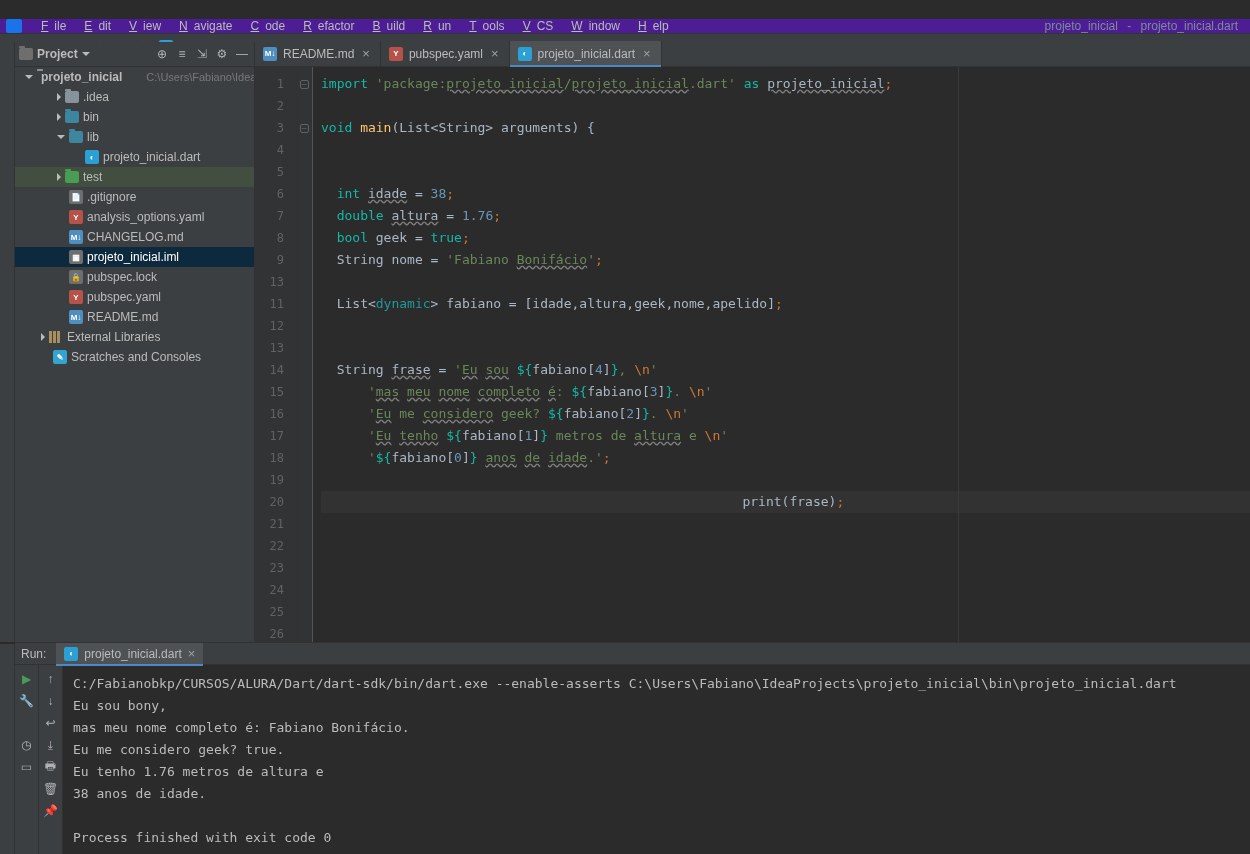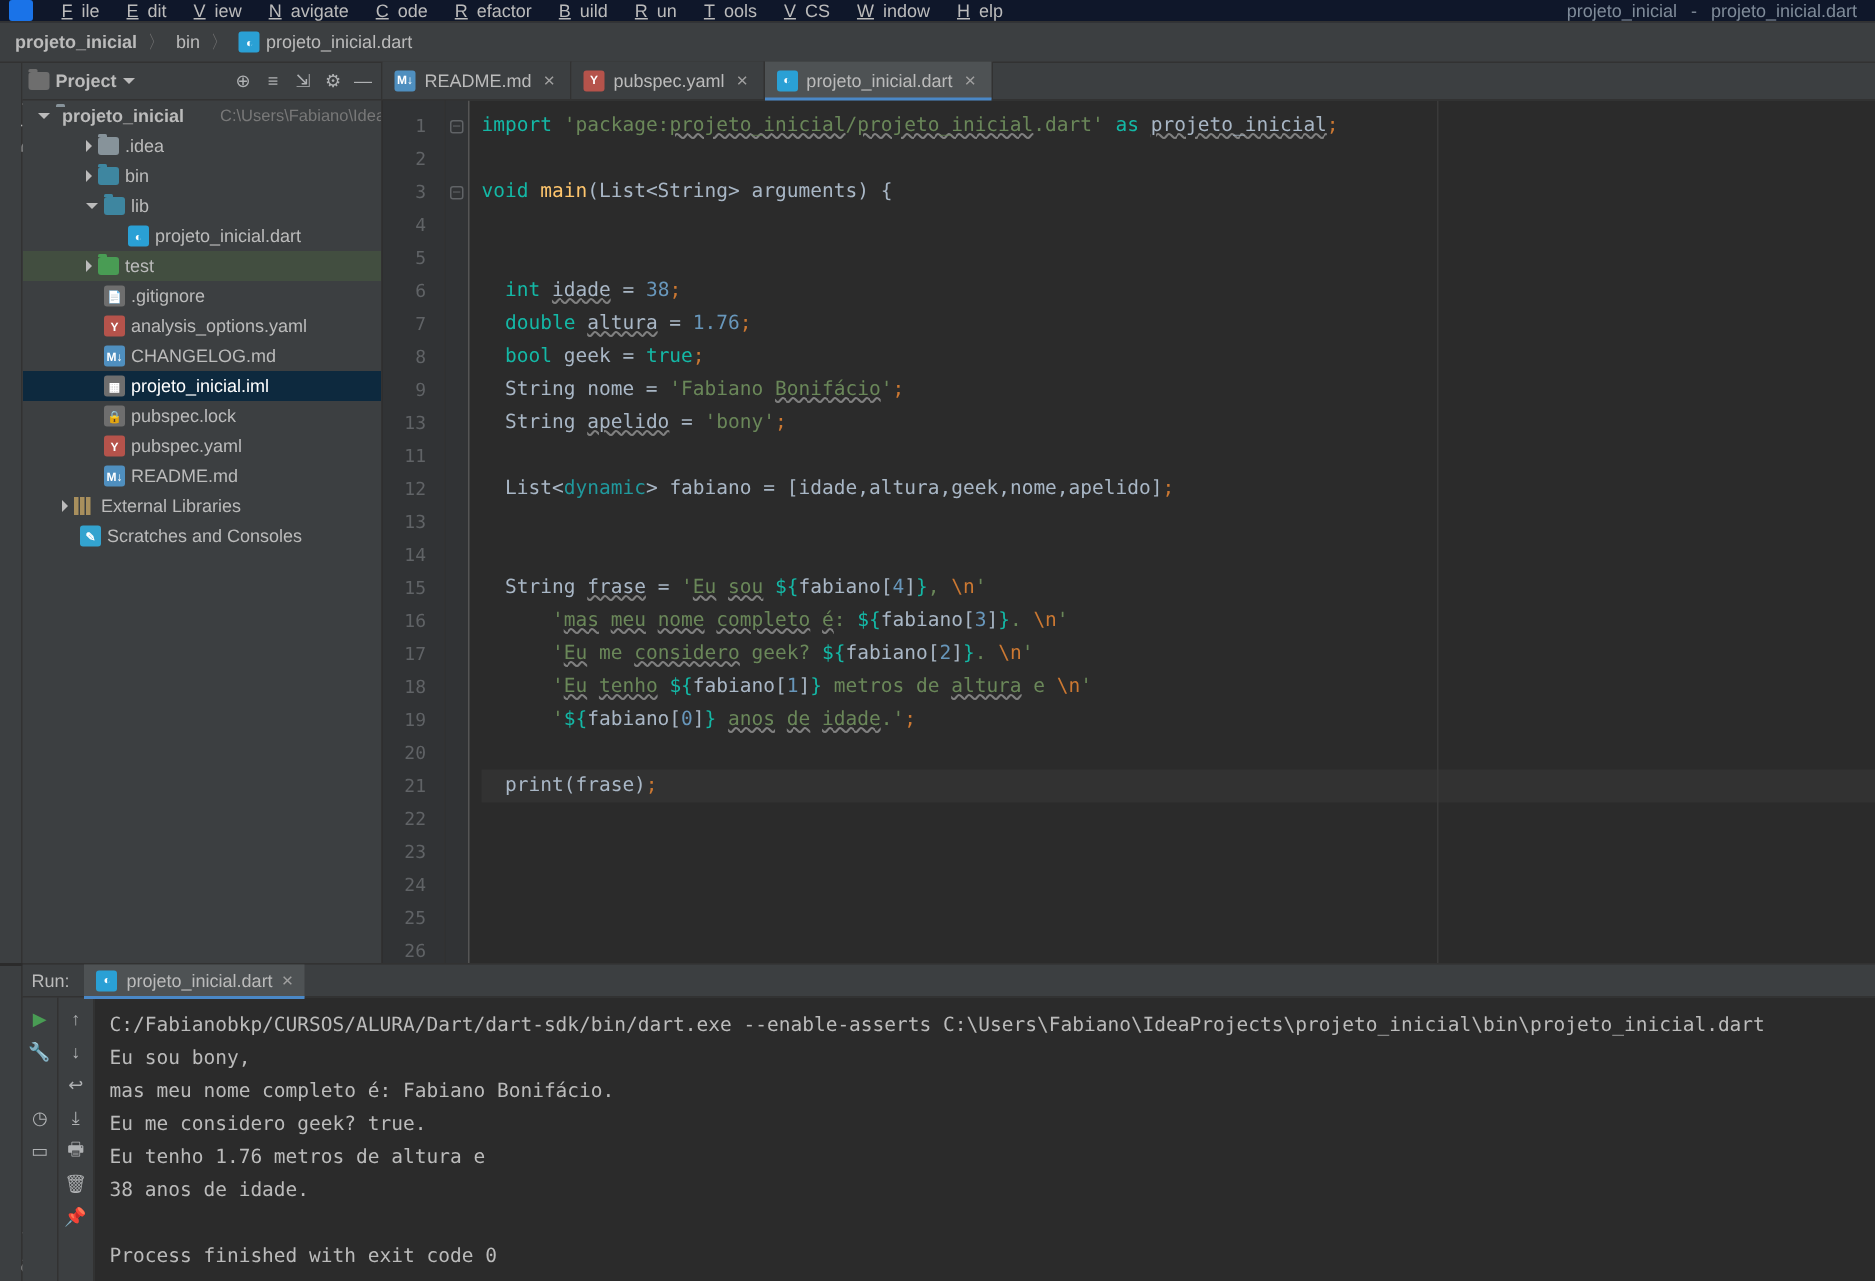--- a/index.html
+++ b/index.html
@@ -1,18 +1,18 @@
 <!DOCTYPE html>
 <html><head>
 <meta charset="utf-8">
 <style>
 * { margin:0; padding:0; box-sizing:border-box; }
 body { width:1250px; height:854px; background:#2b2b2b; color:#a9b7c6; font-family:"Segoe UI",sans-serif; font-size:12px; overflow:hidden; position:relative; }
 
-.menubar { height:15px; background:#0f172a; display:flex; align-items:center; padding:0 6px; color:#bbb; gap:1px; border-bottom:1px solid #323232; }
+.menubar { height:15px; background:#4c1d95; display:flex; align-items:center; padding:0 6px; color:#bbb; gap:1px; border-bottom:1px solid #323232;margin-top:19px; }
 .menubar .logo { width:16px; height:14px; background:#1a73e8; border-radius:2px; margin-right:6px; }
 .menubar span { padding:0 6px; cursor:pointer; }
 .menubar .crumb { margin-left:auto; color:#7f8b99; }
 .menubar .u { text-decoration:underline; }
 
 .breadcrumbs { height:27px; background:#3c3f41; display:flex; align-items:center; padding:0 6px; border-bottom:1px solid #323232; color:#bbb; }
 .breadcrumbs .crumb { display:flex; align-items:center; gap:4px; padding:0 4px; }
 .breadcrumbs .sep { color:#6e6e6e; padding:0 3px;}
 .fileicon { width:14px; height:14px; border-radius:2px; display:inline-flex; align-items:center; justify-content:center; font-size:8px; font-weight:bold; color:#fff; }
 .fi-dart { background:#2aa0d5; }
@@ -55,21 +55,21 @@
 .editor-tab.active::after { content:''; position:absolute; bottom:-1px; left:0; right:0; height:2px; background:#4a88c7;}
 .editor-tab .close { color:#a0a0a0; font-size:13px; padding:0 2px;}
 .code-area { flex:1; display:flex; overflow:hidden; position:relative;}
 .gutter { width:42px; background:#313335; border-right:1px solid #323232; padding-top:6px;}
 .gutter .ln { height:22px; line-height:22px; text-align:right; padding-right:12px; color:#606366; font-family:Consolas,monospace; font-size:12px;}
 .gutter-marks { width:16px; background:#313335; border-right:1px solid #555; padding-top:6px;}
 .gutter-marks .mark { height:22px; display:flex; align-items:center; justify-content:center; color:#606366; font-size:10px;}
 .gutter-marks .foldminus { color:#606366; border:1px solid #606366; width:9px; height:9px; line-height:7px; text-align:center; border-radius:2px;}
 .code { flex:1; padding:6px 0 0 8px; font-family:Consolas,monospace; font-size:13px; line-height:22px; position:relative;}
 .code .line { height:22px; white-space:pre;}
-.code .line.current { background:#323232;}
+.code .line.current { background:#323232;text-align:center;}
 .rightmargin { position:absolute; top:0; bottom:0; left:645px; width:1px; background:#3a3a3a;}
 
 .kw { color:#14b8a6; }
 .str { color:#6a8759; }
 .num { color:#6897bb; }
 .fn { color:#ffc66d; }
 .var { color:#a9b7c6; }
 .sem { color:#cc7832; }
 .under { text-decoration:underline; text-decoration-color:#808080; text-decoration-style:wavy;}
 .esc { color:#cc7832; }
@@ -319,21 +319,20 @@
         <div class="rightmargin"></div>
       <div class="line"><span class="kw">import</span> <span class="str">'package:<span class="under">projeto_inicial</span>/<span class="under">projeto_inicial</span>.dart'</span> <span class="kw">as</span> <span class="under hlimp">projeto_inicial</span><span class="sem">;</span></div>
           <div class="line">&nbsp;</div>
           <div class="line"><span class="kw">void</span> <span class="fn">main</span>(List&lt;String&gt; arguments) {</div>
           <div class="line">&nbsp;</div>
           <div class="line">&nbsp;</div>
           <div class="line">  <span class="kw">int</span> <span class="under">idade</span> = <span class="num">38</span><span class="sem">;</span></div>
           <div class="line">  <span class="kw">double</span> <span class="under">altura</span> = <span class="num">1.76</span><span class="sem">;</span></div>
           <div class="line">  <span class="kw">bool</span> geek = <span class="kw">true</span><span class="sem">;</span></div>
           <div class="line">  String nome = <span class="str">'Fabiano <span class="under">Bonifácio</span>'</span><span class="sem">;</span></div>
-          <div class="line">  String <span class="under">apelido</span> = <span class="str">'bony'</span><span class="sem">;</span></div>
           <div class="line">&nbsp;</div>
           <div class="line">  List&lt;<span class="dyn">dynamic</span>&gt; <span class="var">fabiano</span> = [<span class="var">idade</span>,<span class="var">altura</span>,<span class="var">geek</span>,<span class="var">nome</span>,<span class="var">apelido</span>]<span class="sem">;</span></div>
           <div class="line">&nbsp;</div>
           <div class="line">&nbsp;</div>
           <div class="line">  String <span class="under">frase</span> = <span class="str">'<span class="under">Eu</span> <span class="under">sou</span> </span><span class="kw">${</span>fabiano[<span class="num">4</span>]<span class="kw">}</span><span class="str">, <span class="esc">\n</span>'</span></div>
           <div class="line">      <span class="str">'<span class="under">mas</span> <span class="under">meu</span> <span class="under">nome</span> <span class="under">completo</span> <span class="under">é</span>: </span><span class="kw">${</span>fabiano[<span class="num">3</span>]<span class="kw">}</span><span class="str">. <span class="esc">\n</span>'</span></div>
           <div class="line">      <span class="str">'<span class="under">Eu</span> me <span class="under">considero</span> geek? </span><span class="kw">${</span>fabiano[<span class="num">2</span>]<span class="kw">}</span><span class="str">. <span class="esc">\n</span>'</span></div>
           <div class="line">      <span class="str">'<span class="under">Eu</span> <span class="under">tenho</span> </span><span class="kw">${</span>fabiano[<span class="num">1</span>]<span class="kw">}</span><span class="str"> metros de <span class="under">altura</span> e <span class="esc">\n</span>'</span></div>
           <div class="line">      <span class="str">'</span><span class="kw">${</span>fabiano[<span class="num">0</span>]<span class="kw">}</span><span class="str"> <span class="under">anos</span> <span class="under">de</span> <span class="under">idade</span>.'</span><span class="sem">;</span></div>
           <div class="line">&nbsp;</div>

